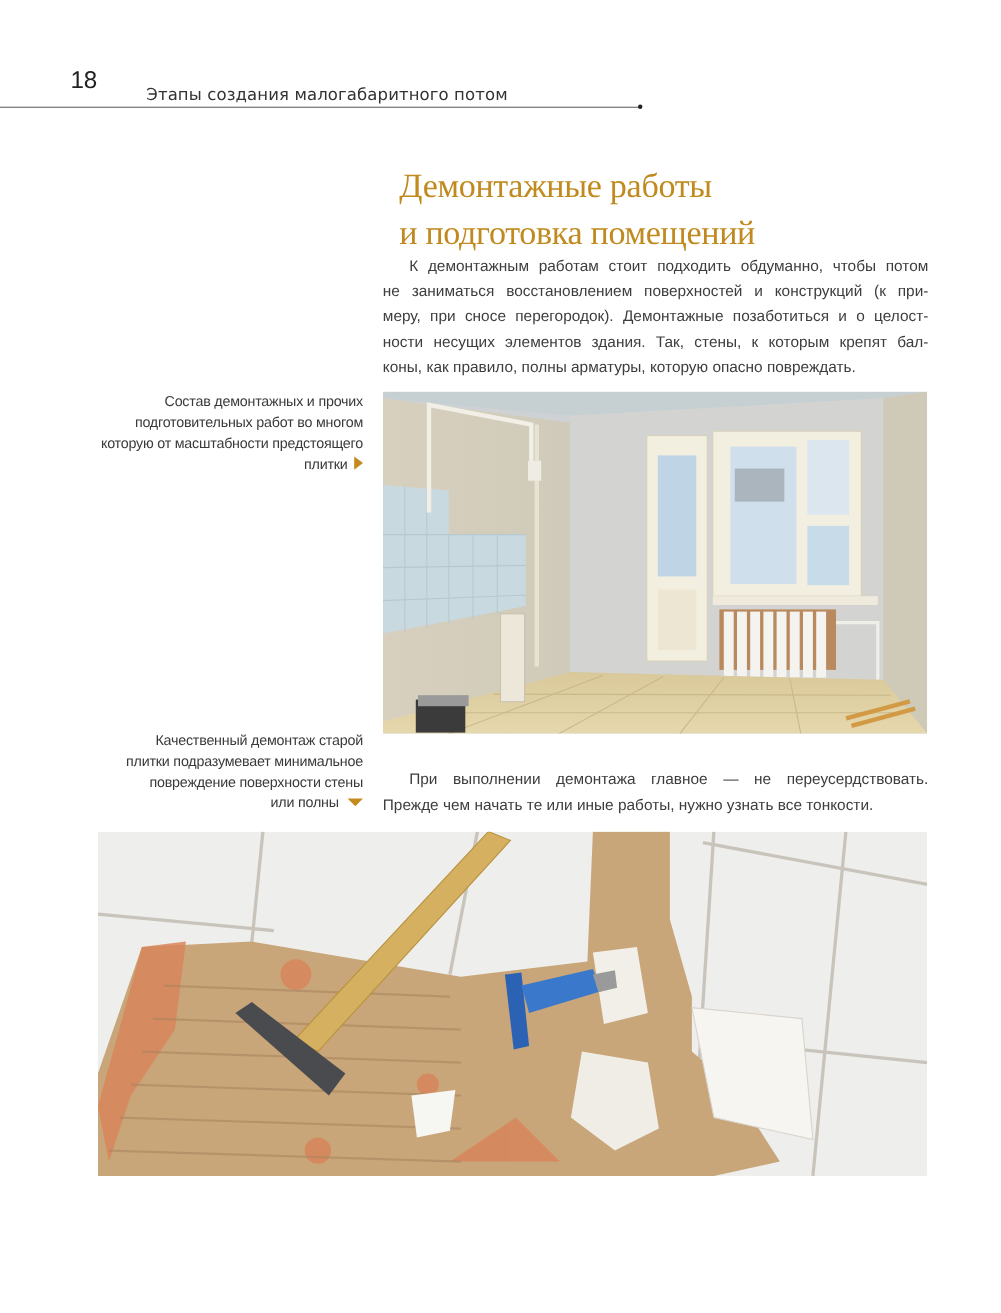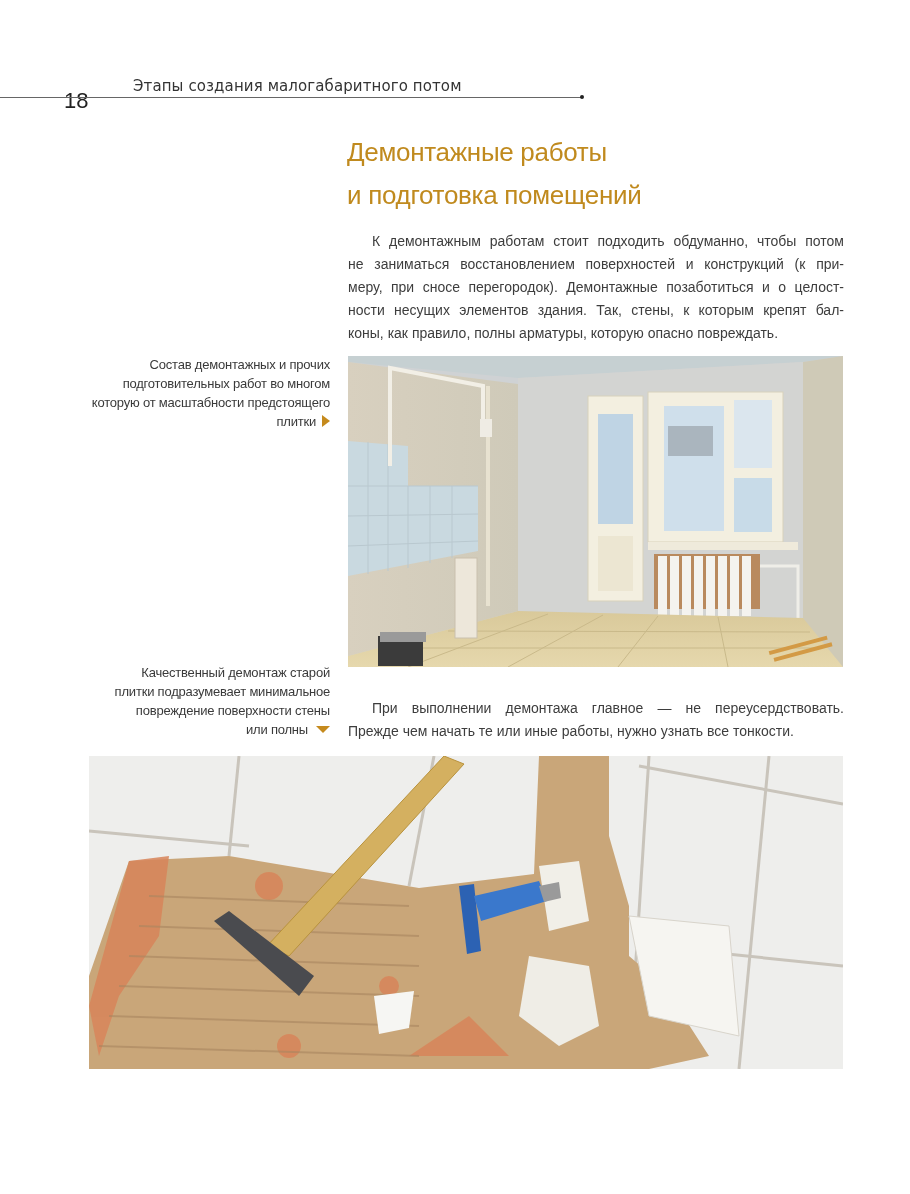--- a/index.html
+++ b/index.html
@@ -1,36 +1,36 @@
 <!DOCTYPE html>
 <html><head>
 <meta charset="utf-8">
 <style>
   html, body { margin: 0; padding: 0; }
   body {
     width: 910px; height: 1194px; background: #ffffff; position: relative; overflow: hidden;
     font-family: "Liberation Sans", sans-serif; color: #3a3a3a;
   }
   .header-num {
-    position: absolute; left: 64px; top: 88px; font-size: 22px; color: #222;
+    position: absolute; left: 64px; top: 60px; font-size: 22px; color: #222;
     font-family: "Liberation Sans", sans-serif;
   }
   .header-title {
     position: absolute; left: 133px; top: 77px; font-size: 15px; color: #333;
     font-family: "DejaVu Sans", sans-serif; letter-spacing: 0.1px;
   }
   .header-rule {
     position: absolute; left: 0; top: 97px; width: 583px; height: 1px; background: #666;
   }
   .header-dot {
     position: absolute; left: 580px; top: 95px; width: 4px; height: 4px; background: #222; border-radius: 50%;
   }
   .page-title {
-    position: absolute; left: 347px; top: 131px; margin: 0; font-weight: normal;
-    font-family: Liberation Sans, sans-serif; font-size: 26px; line-height: 43px; color: #c08a1e;
+    position: absolute; left: 347px; top: 131px; margin: 16px; font-weight: normal;
+    font-family: Liberation Serif, serif; font-size: 31px; line-height: 43px; color: #c08a1e;
     letter-spacing: -0.3px;
   }
   .page-title span { display: block; white-space: nowrap; }
   .body-text {
     position: absolute; left: 348px; width: 496px; font-size: 14px; line-height: 23px; color: #3d3d3d;
     text-align: justify; margin: 0;
   }
   .body-text .ln { display: block; text-align-last: justify; white-space: nowrap; }
   .body-text .ln.last { text-align-last: left; }
   .p1 { top: 230px; }

